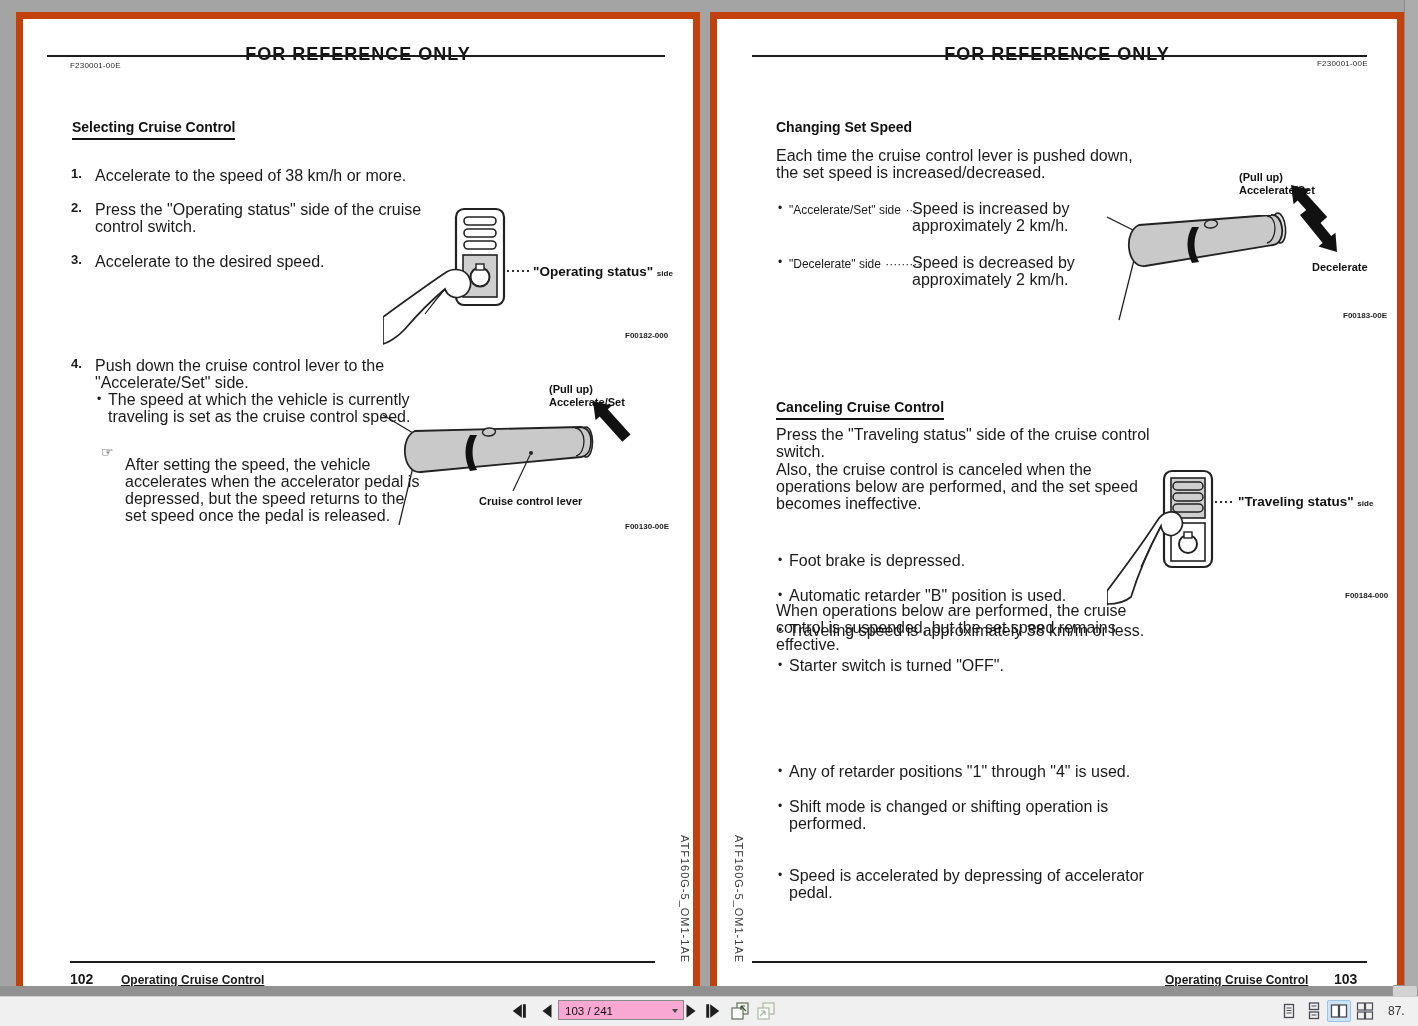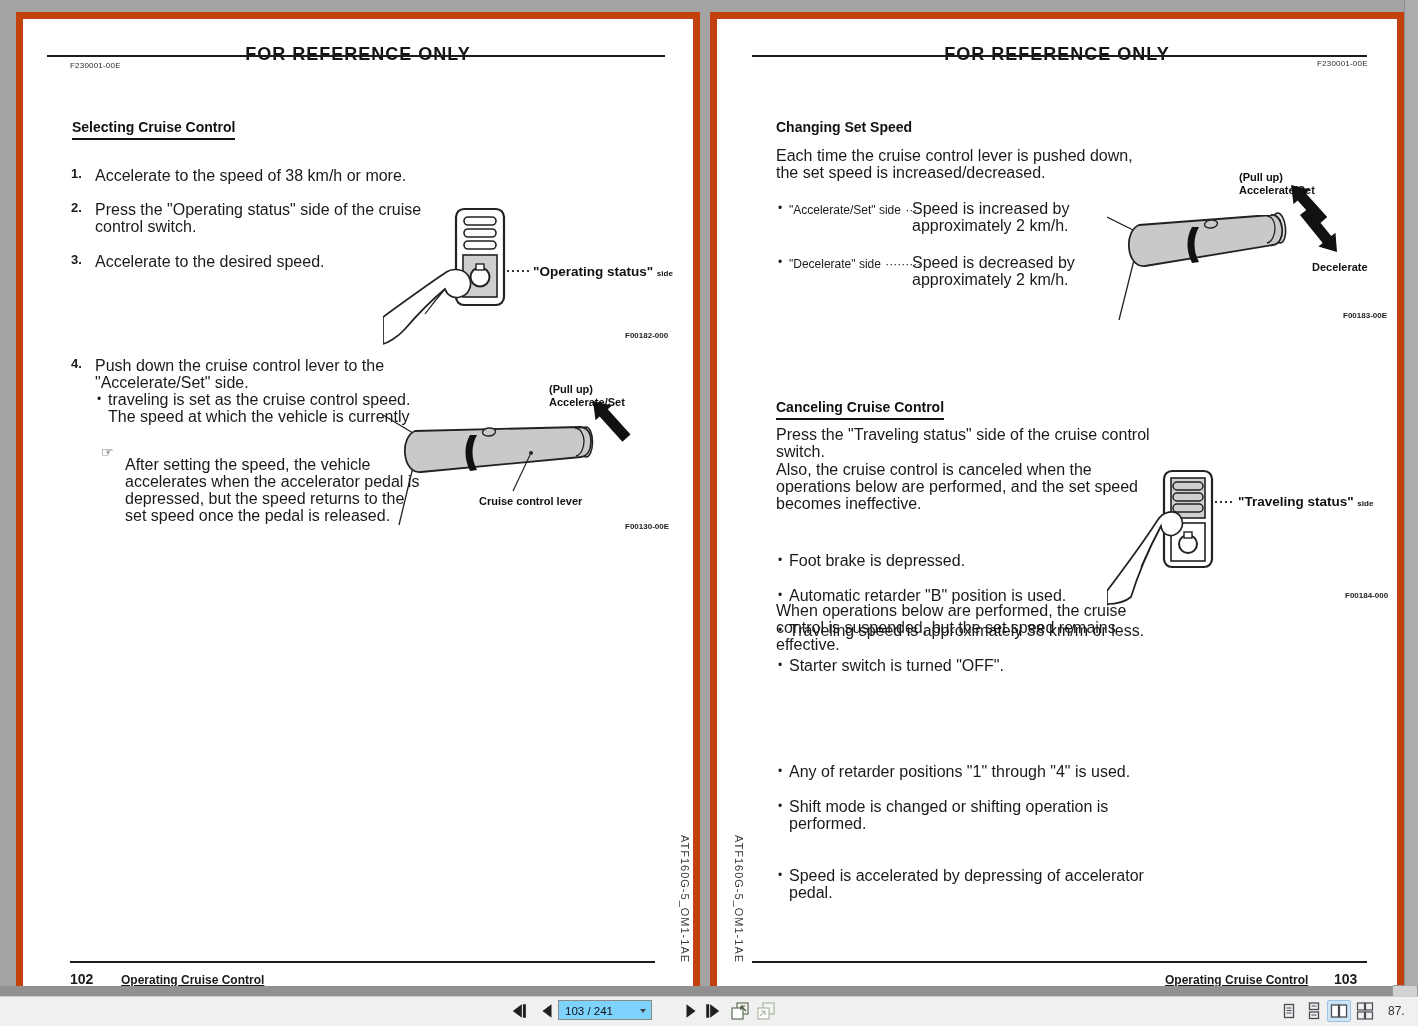--- a/index.html
+++ b/index.html
@@ -44,22 +44,22 @@
   .footer-title{font-size:12px;font-weight:bold;white-space:nowrap;text-decoration:underline;}
   .note-icon{font-size:14px;line-height:14px;color:#111;}
   .ldr-row{font-size:12px;line-height:17px;white-space:nowrap;}
   
   #hscroll-track{left:0;top:986px;width:1418px;height:10px;background:#919191;}
   #hscroll-corner{left:1392px;top:985px;width:26px;height:12px;background:#d2d2d2;border:1px solid #979797;border-radius:2px;box-sizing:border-box;}
   #vscroll{right:0;top:0;width:14px;height:986px;background:#acacac;border-left:1px solid #8d8d8d;box-sizing:border-box;}
   #toolbar{left:0;top:996px;width:1418px;height:30px;background:#f0f0f0;border-top:1px solid #cfcfcf;box-sizing:border-box;}
   .tb-btn{position:absolute;width:18px;height:18px;top:5px;cursor:default;}
   #page-box{
-    position:absolute;left:558px;top:3px;width:94px;height:20px;
-    background:#7dd3fc;border:1px solid #8a8a8a;box-sizing:border-box;
+    position:absolute;left:558px;top:3px;width:126px;height:20px;
+    background:#f9a8d4;border:1px solid #8a8a8a;box-sizing:border-box;
   }
   #page-box .pbx-text{font-size:11.5px;line-height:18px;padding-left:6px;color:#111;}
   #page-box .pbx-caret{
     position:absolute;right:5px;top:8px;width:0;height:0;
     border-left:3.5px solid transparent;border-right:3.5px solid transparent;border-top:4px solid #444;
   }
   .layout-btn{position:absolute;width:24px;height:22px;top:3px;display:flex;align-items:center;justify-content:center;border-radius:2px;}
   .layout-btn.selected{background:#cde3f6;border:1px solid #9cc3e5;box-sizing:border-box;}
   #zoom-text{position:absolute;left:1388px;top:7px;font-size:12px;color:#333;white-space:nowrap;}
 </style>
@@ -84,22 +84,22 @@
 
   <div class="abs step-num" style="left:48px;top:233px;">3.</div>
   <div class="abs body-line" style="left:72px;top:234px;">Accelerate to the desired speed.</div>
 
   <div class="abs step-num" style="left:48px;top:337px;">4.</div>
   <div class="abs" style="left:72px;top:338px;">
     <div class="body-line">Push down the cruise control lever to the</div>
     <div class="body-line">"Accelerate/Set" side.</div>
   </div>
   <div class="abs b-item" style="left:74px;top:372px;">
+    <div class="body-line">The speed at which the vehicle is currently</div>
     <div class="body-line">traveling is set as the cruise control speed.</div>
-    <div class="body-line">The speed at which the vehicle is currently</div>
   </div>
   <span class="abs note-icon" style="left:78px;top:426px;">☞</span>
   <div class="abs" style="left:102px;top:437px;">
     <div class="body-line">After setting the speed, the vehicle</div>
     <div class="body-line">accelerates when the accelerator pedal is</div>
     <div class="body-line">depressed, but the speed returns to the</div>
     <div class="body-line">set speed once the pedal is released.</div>
   </div>
 
   <div class="fig" style="left:360px;top:186px;width:290px;height:140px;">

